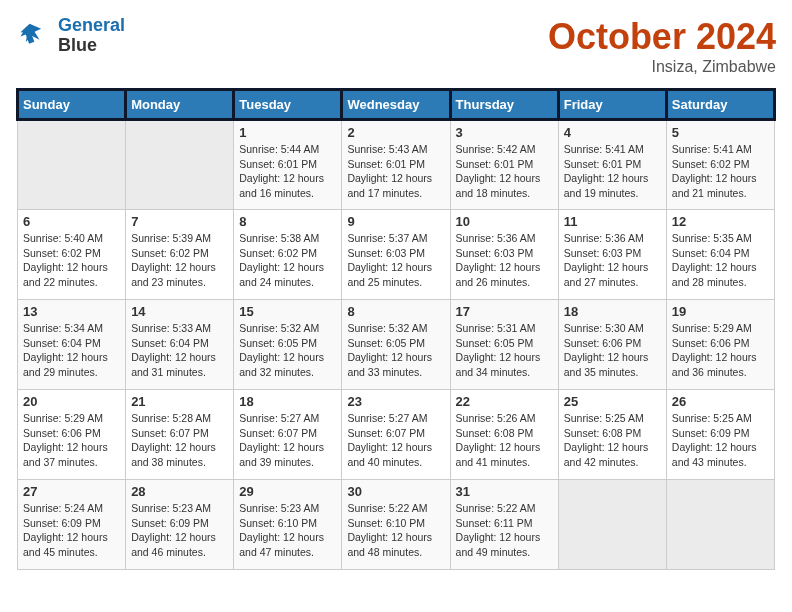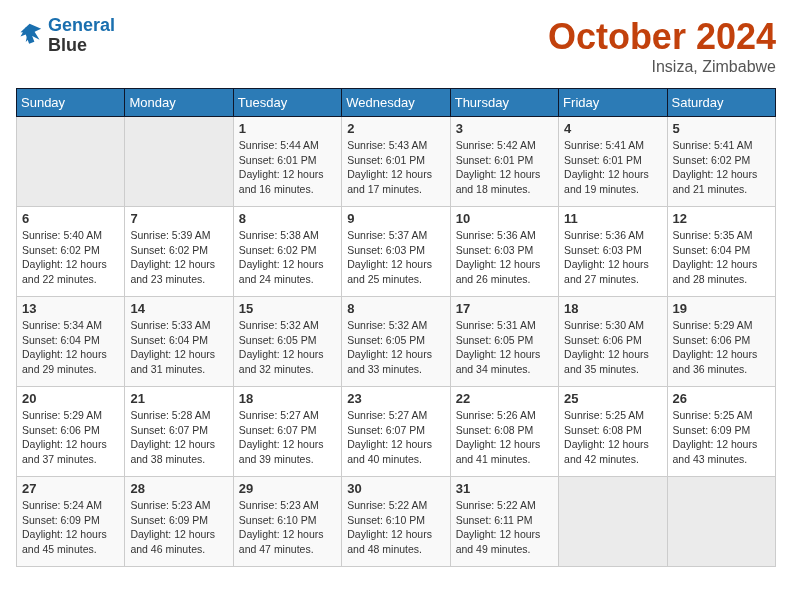--- a/index.html
+++ b/index.html
@@ -12,21 +12,21 @@
     }
     .header {
       display: flex;
       justify-content: space-between;
       align-items: flex-start;
       margin-bottom: 12px;
     }
     .logo {
       display: flex;
       align-items: center;
-      gap: 4px;
+      gap: 14px;
     }
     .logo-text {
       font-size: 18px;
       font-weight: bold;
       color: #333;
       line-height: 1.1;
     }
     .logo-text span {
       color: #1a6faf;
     }
@@ -50,22 +50,22 @@
       width: 100%;
       border-collapse: collapse;
       font-size: 11px;
     }
     thead tr th {
       background-color: #2c7bb6;
       color: #fff;
       padding: 6px 4px;
       text-align: left;
       font-size: 13px;
-      font-weight: normal;
-      border: 1px solid #0f172a;
+      font-weight: bold;
+      border: 3px solid #0f172a;
     }
     tbody tr td {
       border: 1px solid #ccc;
       padding: 4px 5px;
       vertical-align: top;
       width: 108px;
       min-height: 80px;
       height: 90px;
       background: #fff;
     }

